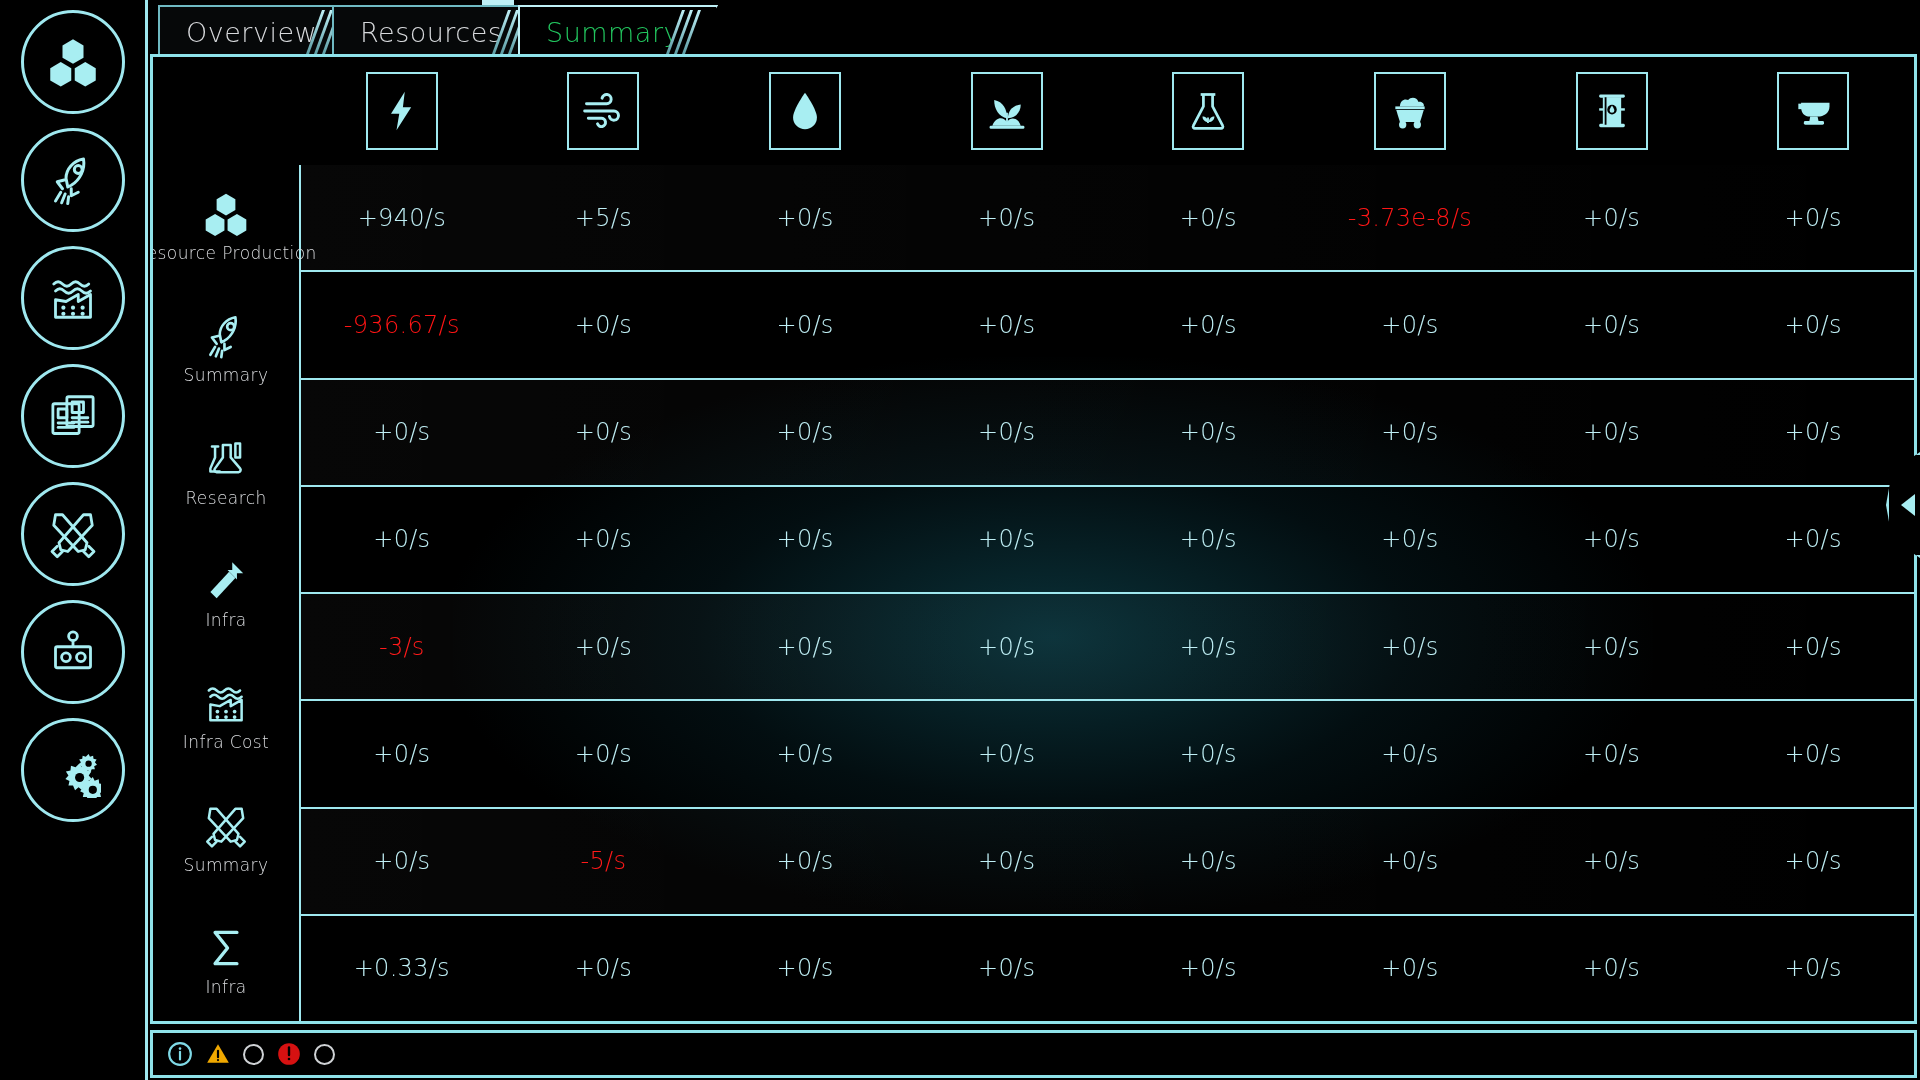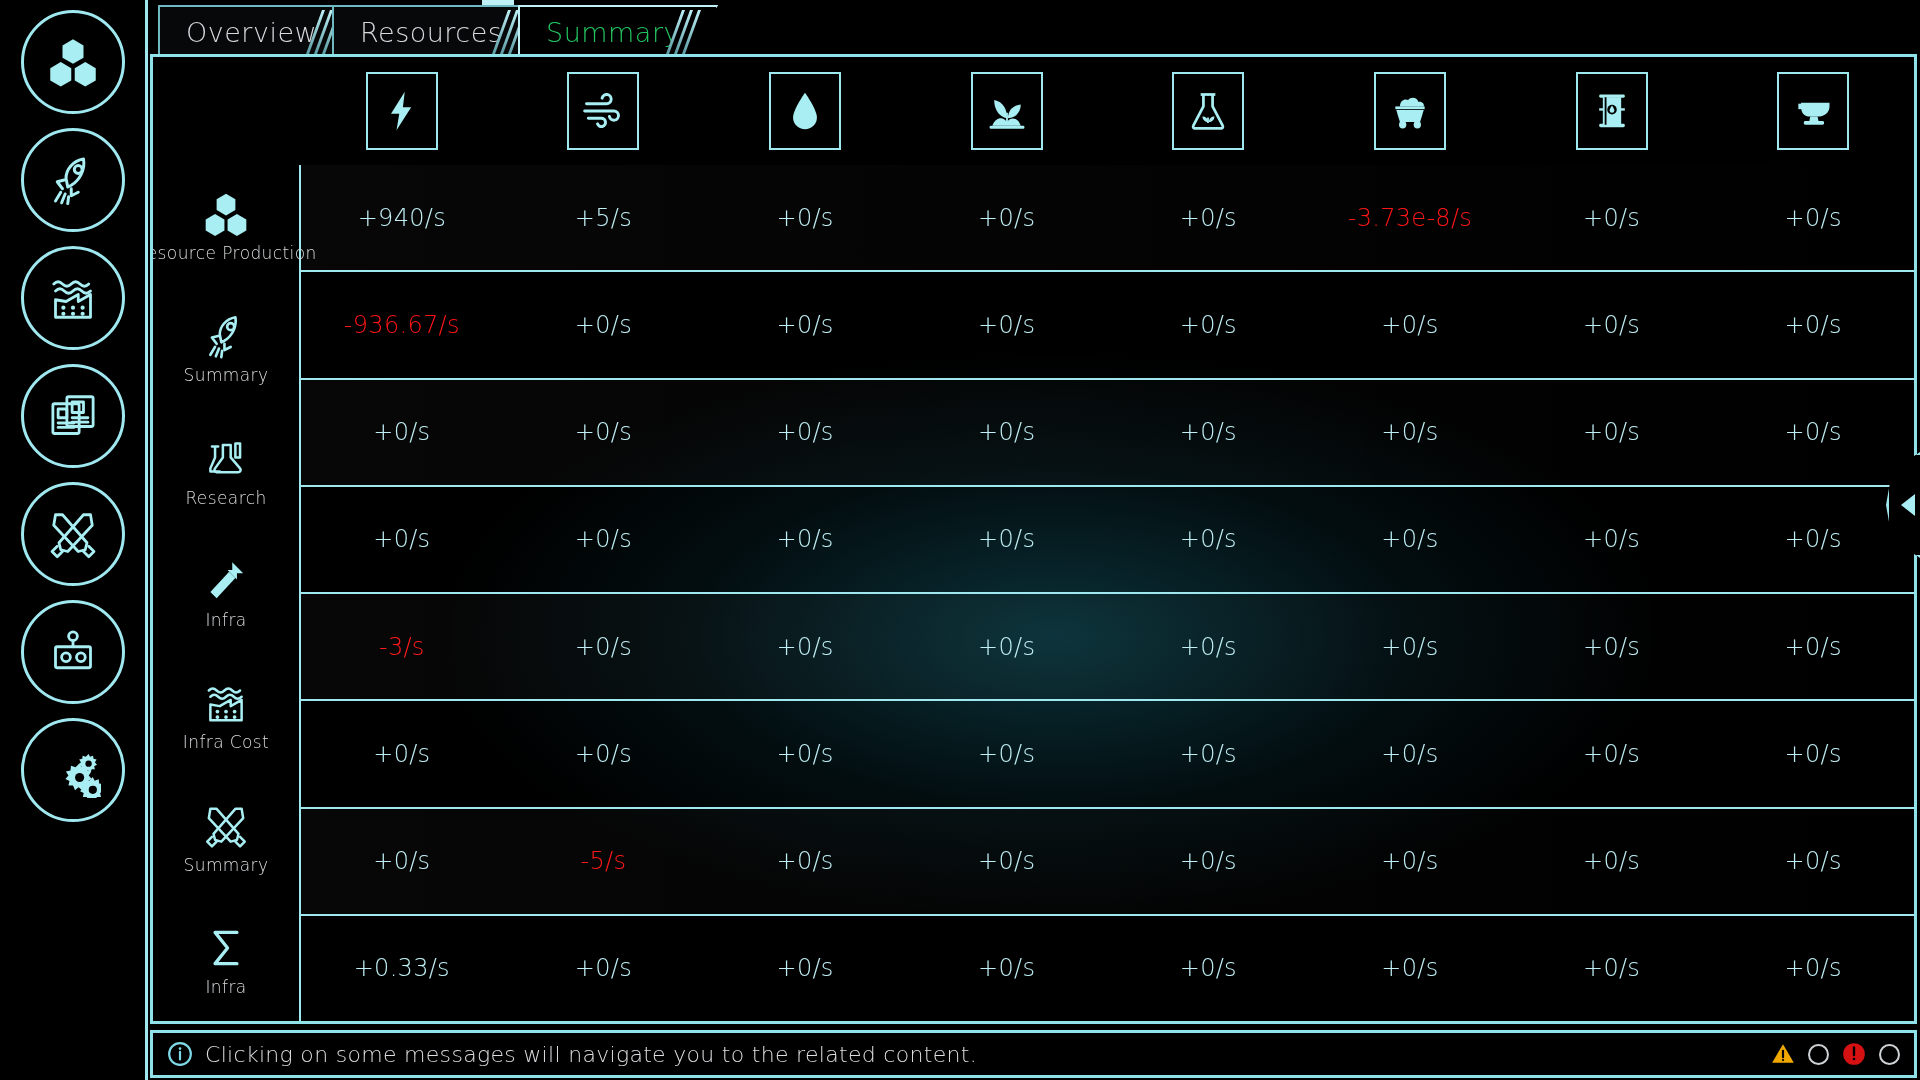--- a/index.html
+++ b/index.html
@@ -605,21 +605,20 @@
 </div>
 
 <div id="status">
   <span class="sico">
     <svg viewBox="0 0 24 24" fill="none" stroke="#7fd9e6" stroke-width="2">
       <circle cx="12" cy="12" r="10"></circle>
       <path d="M12 10 L12 17" stroke-linecap="round"></path>
       <circle cx="12" cy="7" r="1.2" fill="#7fd9e6" stroke="none"></circle>
     </svg>
   </span>
-  <span class="msg">Clicking on some messages will navigate you to the related content.</span>
 
   <span class="sico">
     <svg viewBox="0 0 24 24">
         <path d="M12 3 L22 20 L2 20 Z" fill="#f0a800"></path>
         <path d="M12 9 L12 15" stroke="#000" stroke-width="2" stroke-linecap="round"></path>
         <circle cx="12" cy="17.6" r="1" fill="#000"></circle>
       </svg>
   </span>
   <span class="circ"></span>
   <span class="sico">

